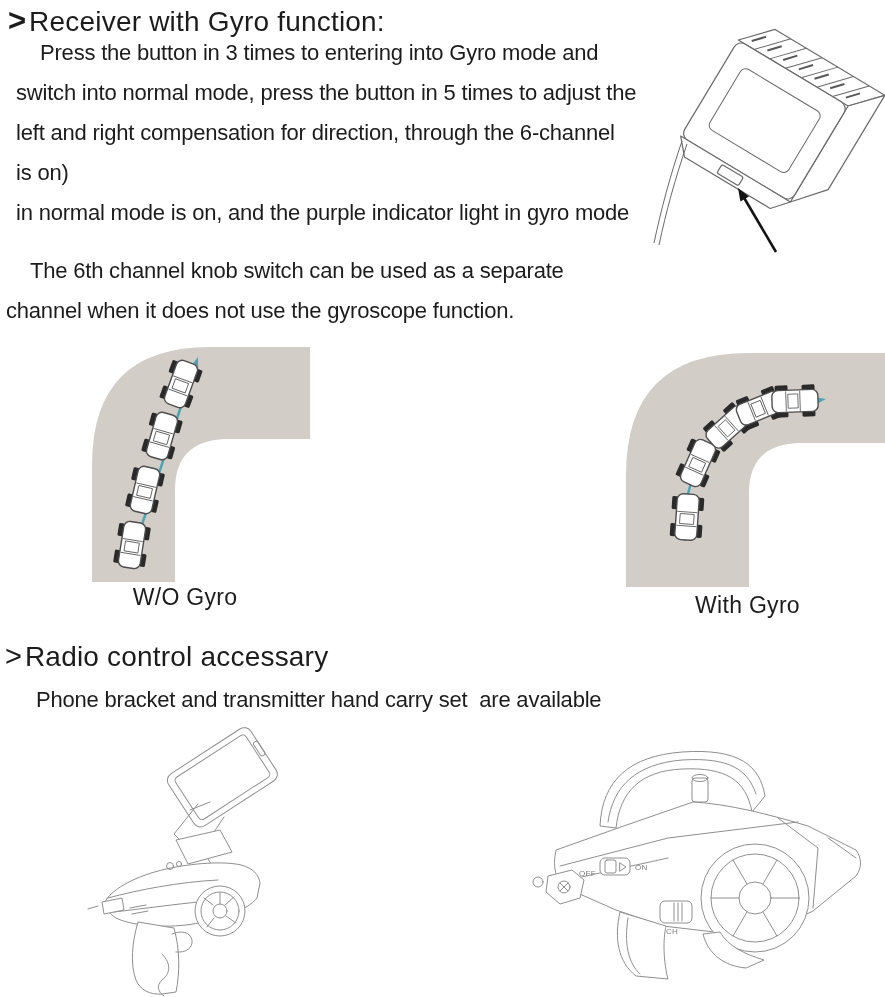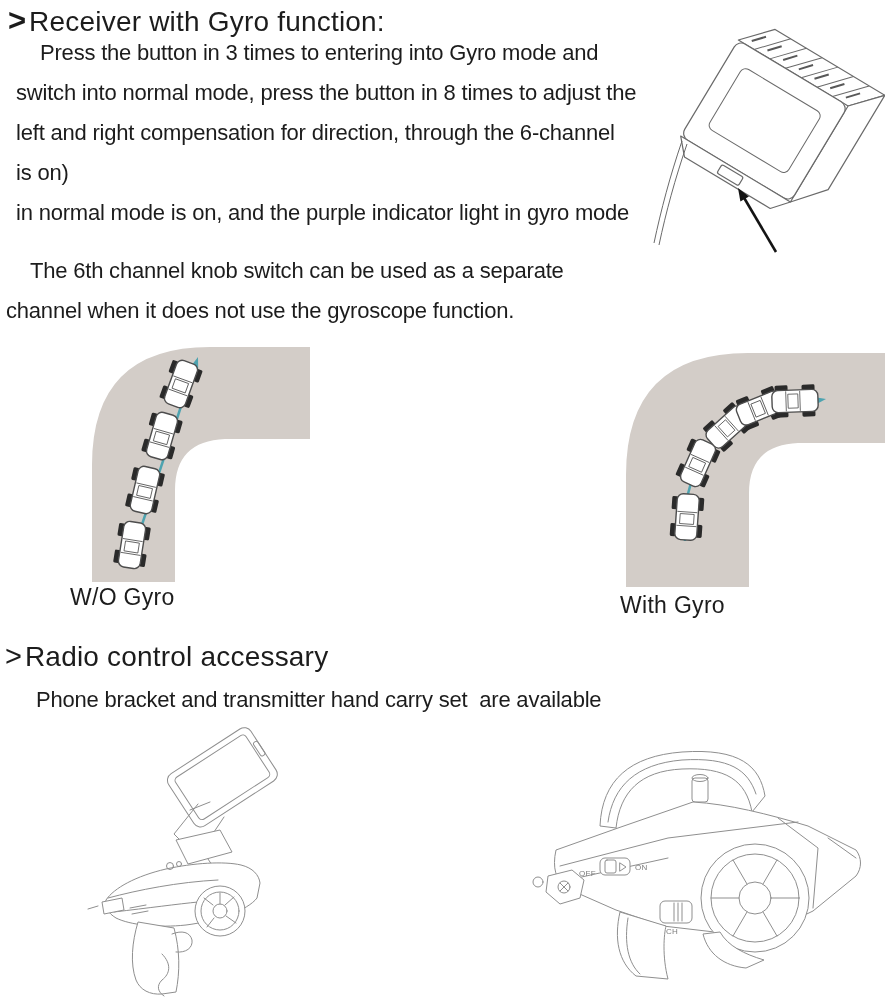--- a/index.html
+++ b/index.html
@@ -8,21 +8,21 @@
     position:relative; width:885px; height:997px; background:#ffffff;
     font-family:"Liberation Sans", sans-serif; color:#1c1c1c; overflow:hidden;
   }
   .abs { position:absolute; }
   .h1 { display:flex; align-items:flex-start; }
   .h1 .marker { font-weight:bold; font-size:31px; line-height:32px; }
   .h2 .marker { font-weight:normal; font-size:29px; line-height:32px; }
   .h-text { font-size:28px; line-height:34px; margin-left:3px; letter-spacing:0.2px;text-align:right; }
   .bodyline { font-size:22px; line-height:40px; height:40px; white-space:pre; letter-spacing:-0.2px; }
   .indent { padding-left:24px; }
-  .diagram-label { font-size:23px; letter-spacing:0.3px; }
+  .diagram-label { font-size:23px; text-align:center; letter-spacing:0.3px; }
   svg { position:absolute; overflow:visible; }
   
   .sketch { stroke:#8f8f8f; stroke-width:1; fill:none; stroke-linejoin:round; stroke-linecap:round; }
   .sketchfill { stroke:#8f8f8f; stroke-width:1; fill:#ffffff; stroke-linejoin:round; }
   .rcv { stroke:#6a6a6a; stroke-width:1.2; fill:#ffffff; stroke-linejoin:round; }
   .rcvline { stroke:#6a6a6a; stroke-width:1; fill:none; }
   .pin { stroke:#585858; stroke-width:2; fill:none; }
   .road { fill:#d3cdc8; stroke:none; }
   .tarrow { stroke:#4da3b0; stroke-width:2.5; fill:none; }
   .thead { fill:#4da3b0; stroke:none; }
@@ -54,21 +54,21 @@
     </defs>
   </svg>
 
   <div class="abs h1" style="left:8px; top:5px;">
     <span class="marker">&gt;</span>
     <span class="h-text">Receiver with Gyro function:</span>
   </div>
 
   <div class="abs" style="left:16px; top:33px;">
     <div class="bodyline indent">Press the button in 3 times to entering into Gyro mode and</div>
-    <div class="bodyline">switch into normal mode, press the button in 8 times to adjust the</div>
+    <div class="bodyline">switch into normal mode, press the button in 5 times to adjust the</div>
     <div class="bodyline">left and right compensation for direction, through the 6-channel</div>
     <div class="bodyline">is on)</div>
     <div class="bodyline">in normal mode is on, and the purple indicator light in gyro mode</div>
   </div>
 
   <div class="abs" style="left:6px; top:251px;">
     <div class="bodyline indent">The 6th channel knob switch can be used as a separate</div>
     <div class="bodyline">channel when it does not use the gyroscope function.</div>
   </div>
 

